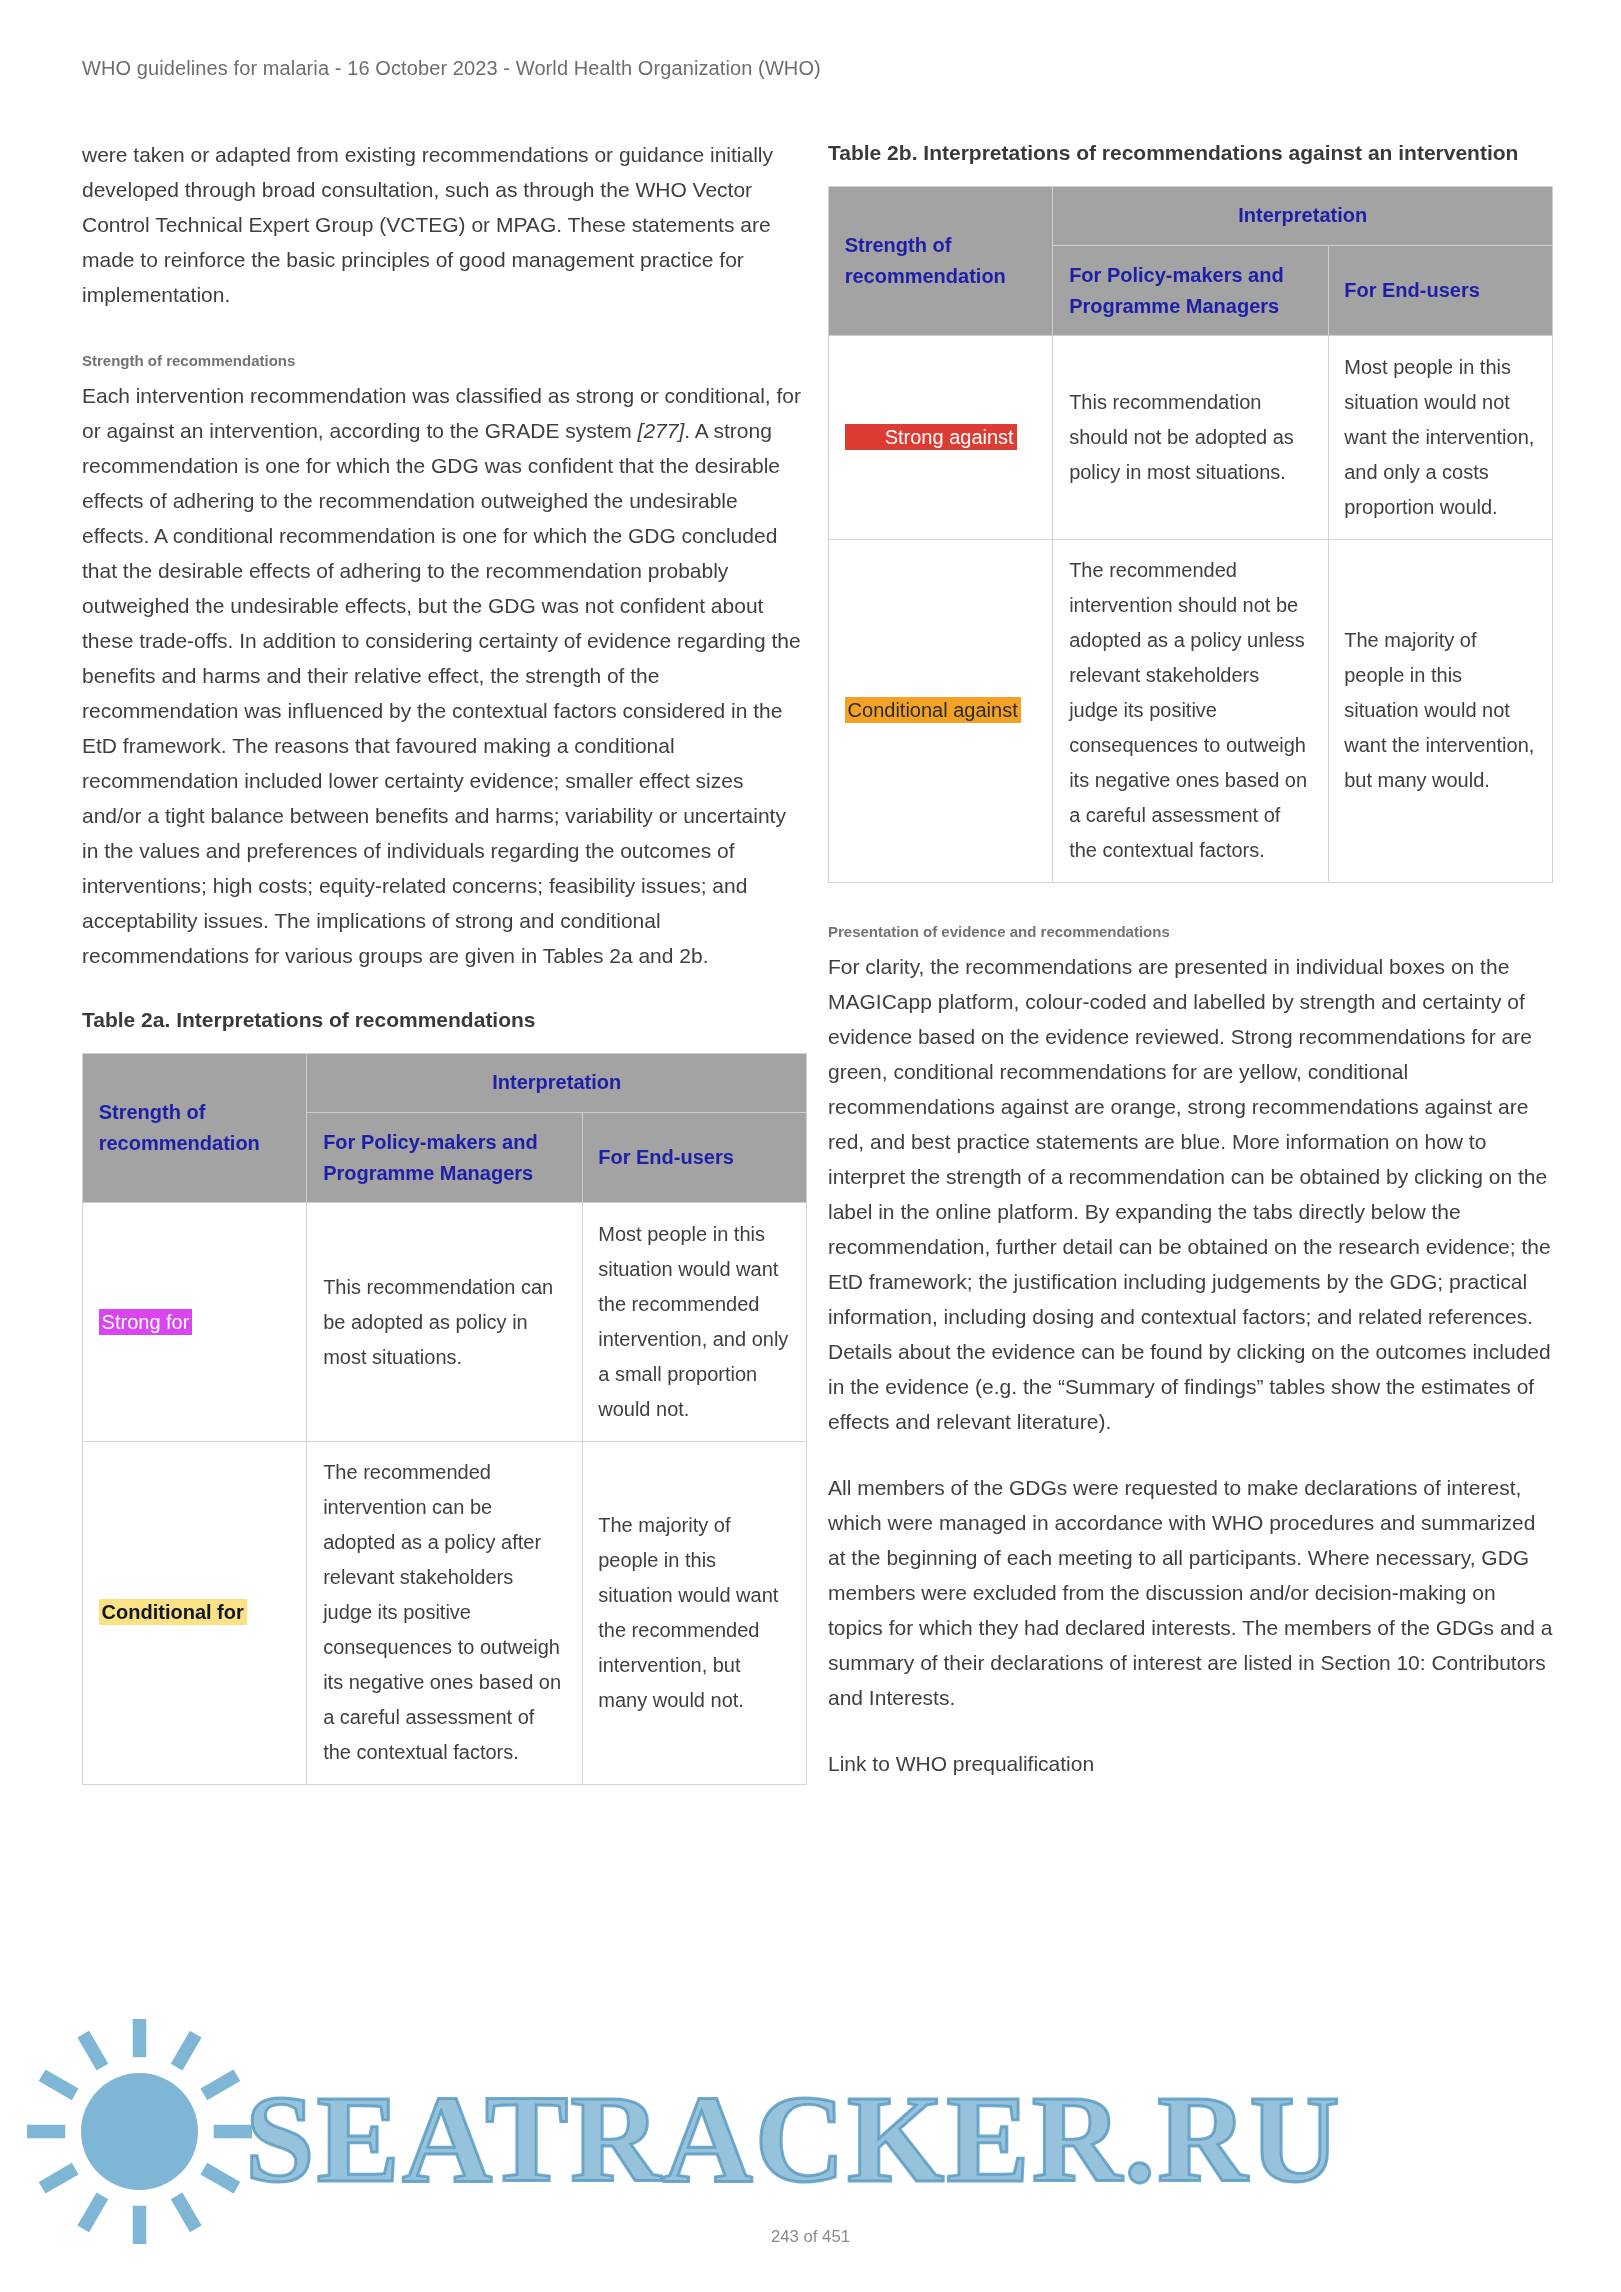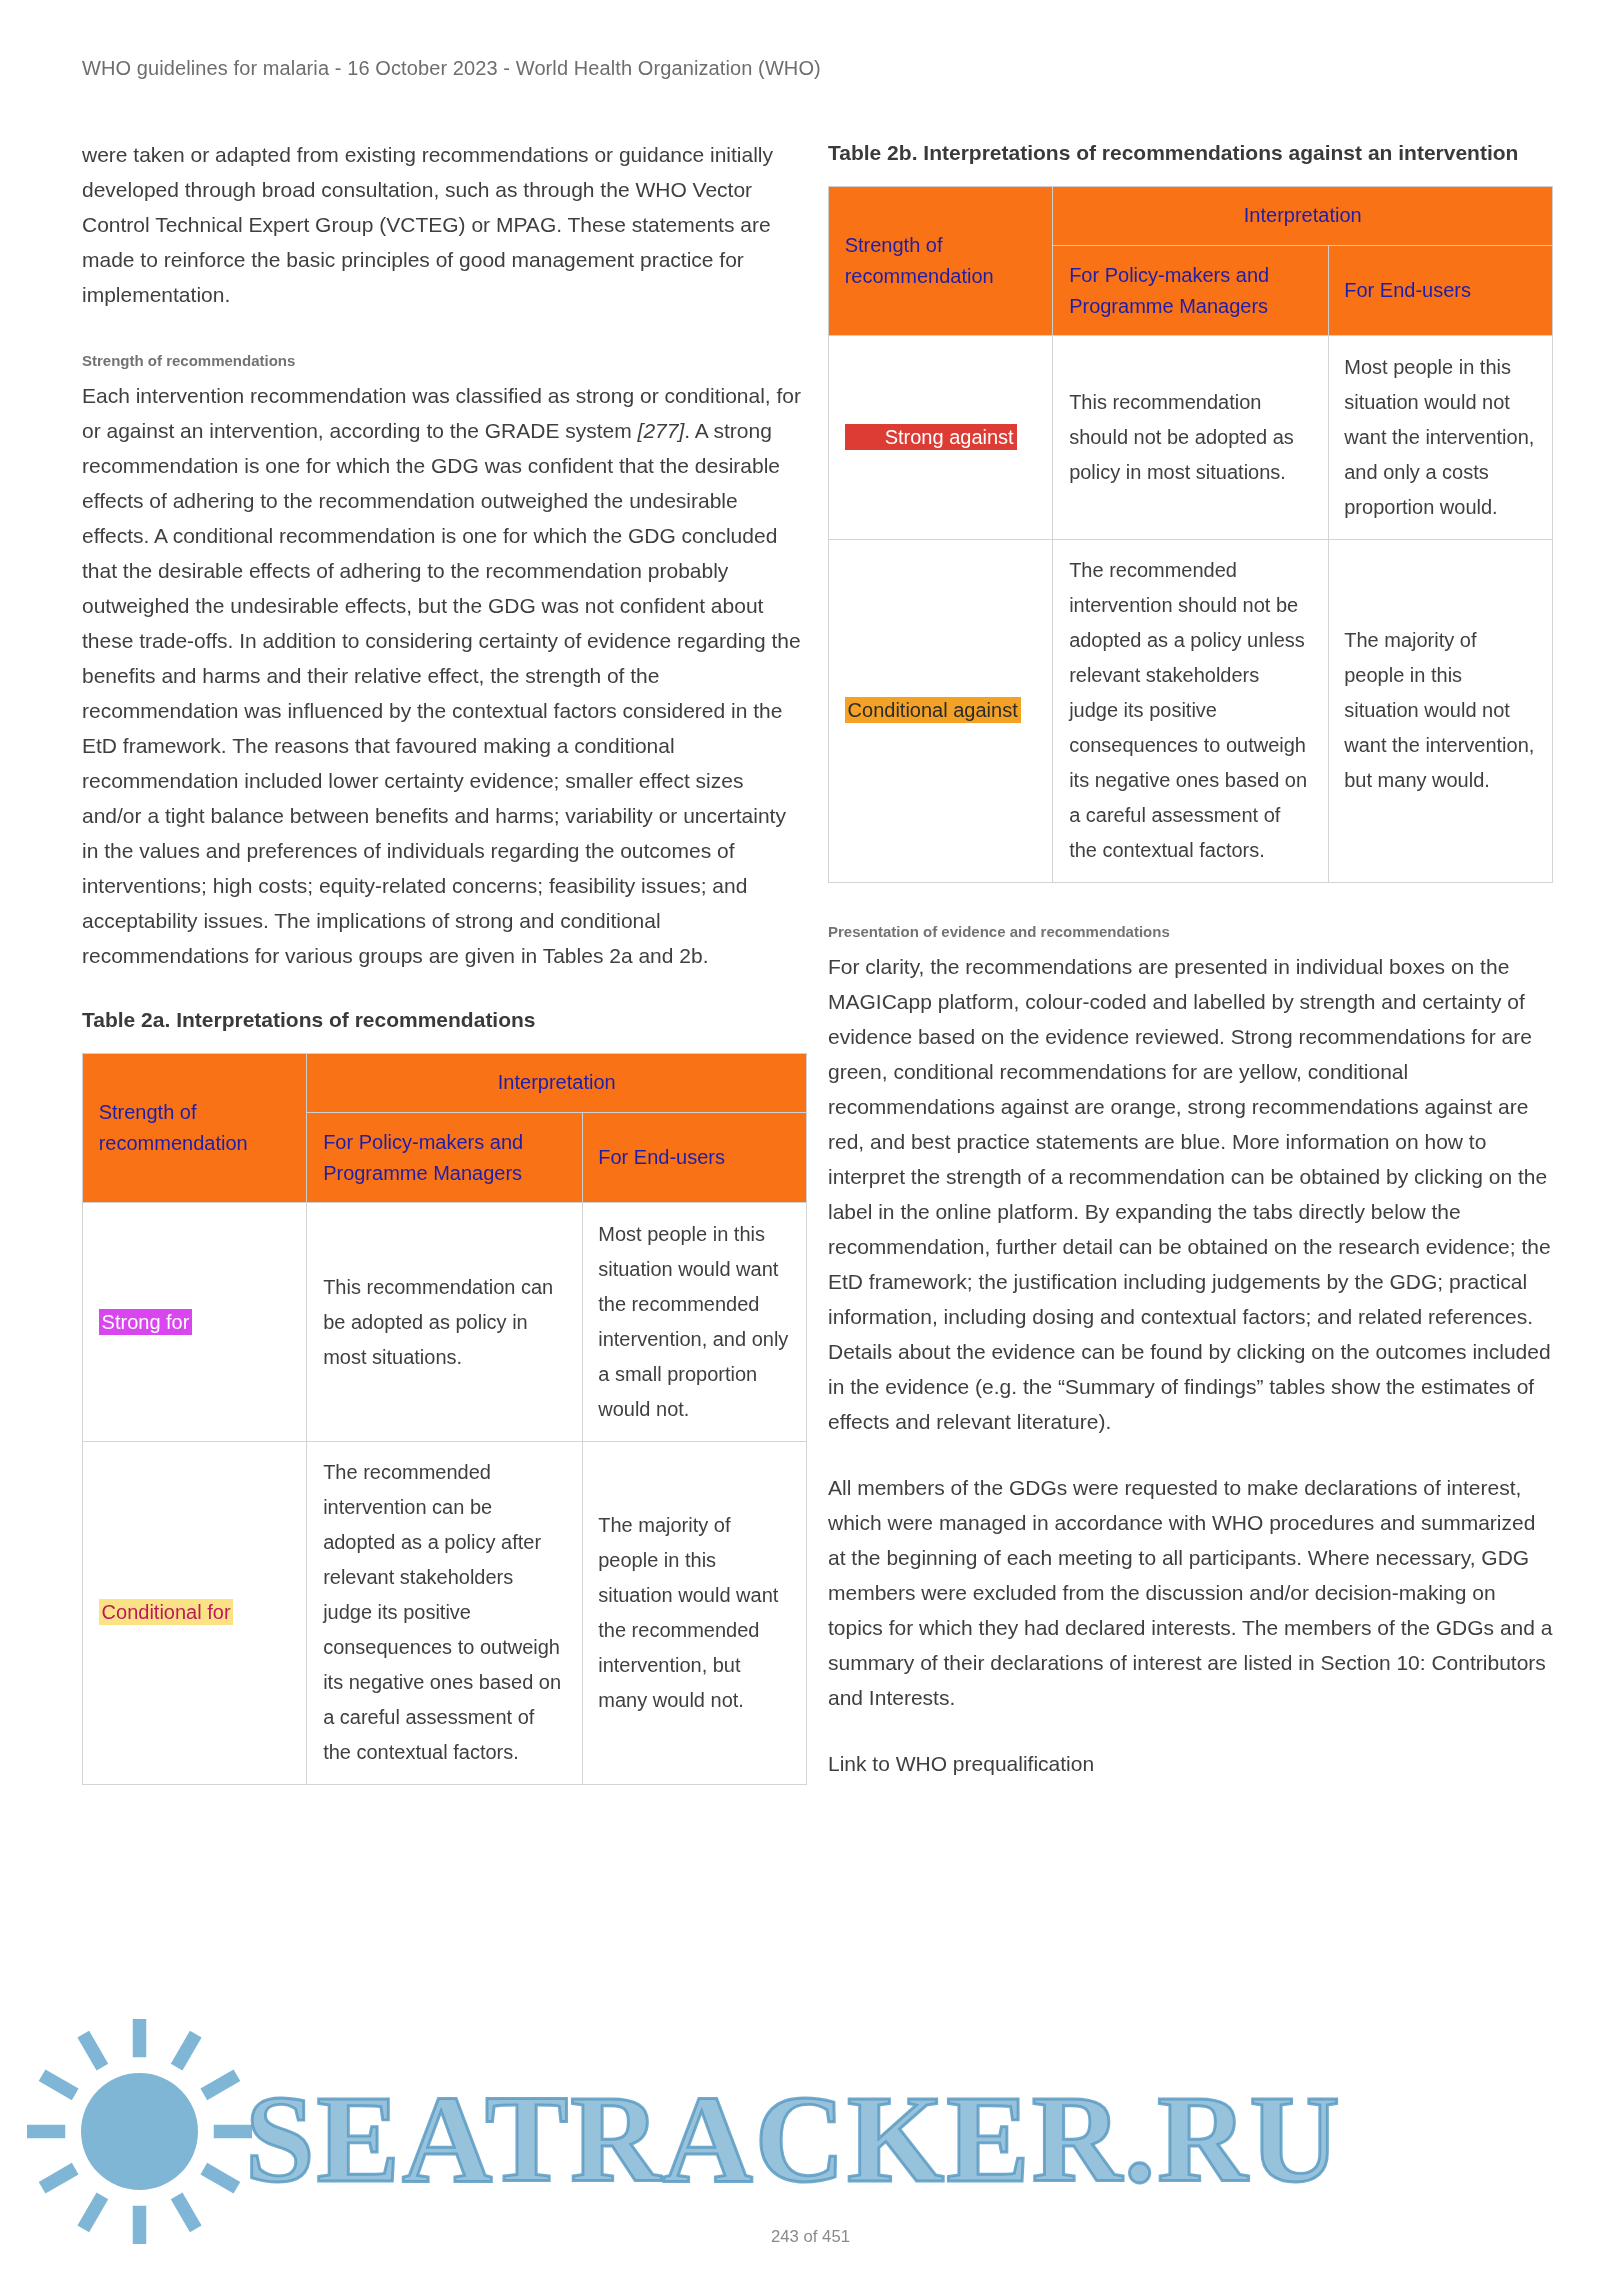--- a/index.html
+++ b/index.html
@@ -115,39 +115,39 @@
     border: 1px solid #d4d4d4;
     vertical-align: middle;
     font-size: 20px;
     line-height: 35px;
     color: #3f3f3f;
     font-weight: normal;
     text-align: left;
     padding: 13.7px 15.7px;
   }
   table.interp th.hdr {
-    background: #f97316;
+    background: #a3a3a3;
     color: #1e1ea8;
-    font-weight: normal;
+    font-weight: bold;
     line-height: 31px;
     border: 1px solid #cfcfcf;
   }
   th.hdr.center { text-align: center; }
 
   
   .badge {
     display: inline;
     font-size: 20px;
     line-height: 30px;
     padding: 2px 2.9px;
     box-decoration-break: clone;
     -webkit-box-decoration-break: clone;
   }
   .badge.strong-for      { background: #d946ef; color: #ffffff; }
-  .badge.conditional-for { background: #fbe285; color: #be185d; }
+  .badge.conditional-for { background: #fbe285; color: #0f172a; font-weight: bold; }
   .badge.strong-against  { background: #dc3c33; color: #ffffff; padding-left: 40px; }
   .badge.conditional-against { background: #f3a226; color: #2b2b2b; }
 
   .cell-strength { padding-left: 13.7px; }
 
   
   col.c-strength { width: 31%; }
   col.c-policy   { width: 38%; }
   col.c-end      { width: 31%; }
 </style>

